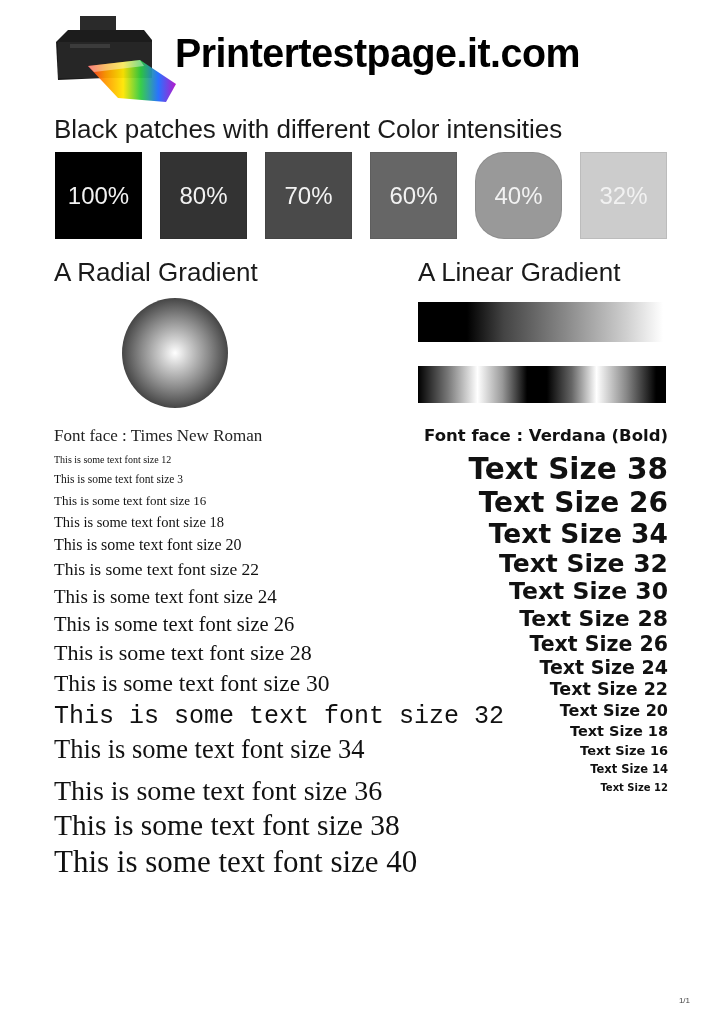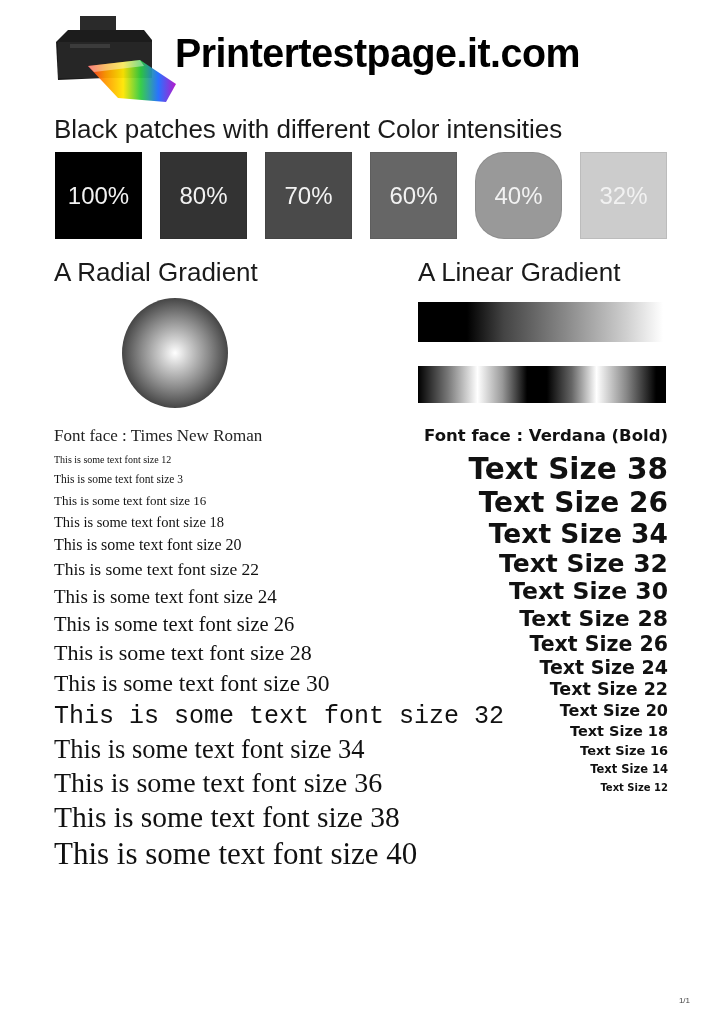--- a/index.html
+++ b/index.html
@@ -96,21 +96,21 @@
   <div class="times-line" style="font-size:11.5px; margin-bottom:8px;">This is some text font size 3</div>
   <div class="times-line" style="font-size:13px; margin-bottom:8px;">This is some text font size 16</div>
   <div class="times-line" style="font-size:14.5px; margin-bottom:8px;">This is some text font size 18</div>
   <div class="times-line" style="font-size:16px; margin-bottom:8px;">This is some text font size 20</div>
   <div class="times-line" style="font-size:17.5px; margin-bottom:8px;">This is some text font size 22</div>
   <div class="times-line" style="font-size:19px; margin-bottom:8px;">This is some text font size 24</div>
   <div class="times-line" style="font-size:20.5px; margin-bottom:8px;">This is some text font size 26</div>
   <div class="times-line" style="font-size:22px; margin-bottom:8px;">This is some text font size 28</div>
   <div class="times-line" style="font-size:23.5px; margin-bottom:8px;">This is some text font size 30</div>
   <div class="times-line" style="font-size:25px; margin-bottom:7px;font-family:Liberation Mono, monospace;">This is some text font size 32</div>
-  <div class="times-line" style="font-size:26.5px; margin-bottom:7px;">This is some text font size 34</div>
+  <div class="times-line" style="font-size:26.5px; margin-bottom:15px;">This is some text font size 34</div>
   <div class="times-line" style="font-size:28px; margin-bottom:6px;">This is some text font size 36</div>
   <div class="times-line" style="font-size:29.5px; margin-bottom:5px;">This is some text font size 38</div>
   <div class="times-line" style="font-size:31px;">This is some text font size 40</div>
 </div>
 
 <div id="verdana-heading" class="abs">Font face : Verdana (Bold)</div>
 <div id="verdana-list" class="abs">
   <div class="verdana-line" style="font-size:29.5px; margin-bottom:4px;">Text Size 38</div>
   <div class="verdana-line" style="font-size:28px; margin-bottom:4px;">Text Size 26</div>
   <div class="verdana-line" style="font-size:26.5px; margin-bottom:4px;">Text Size 34</div>

